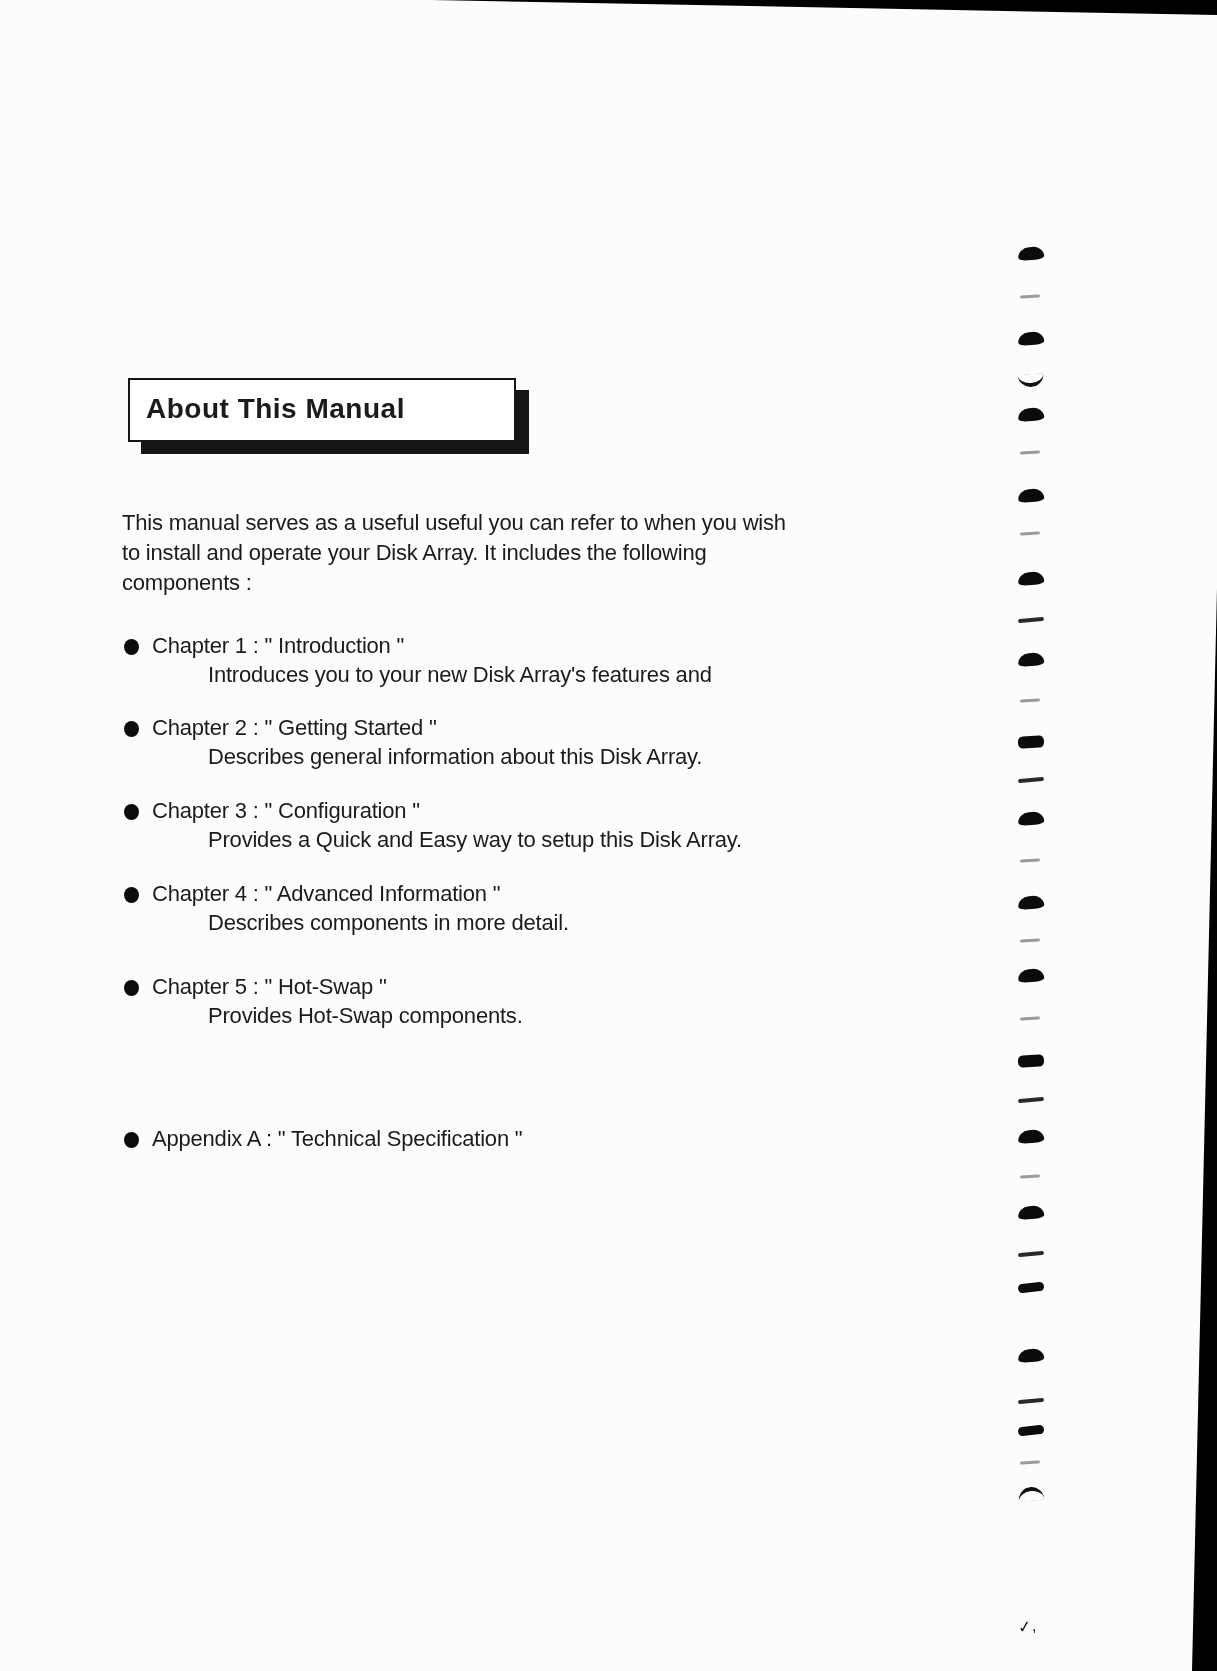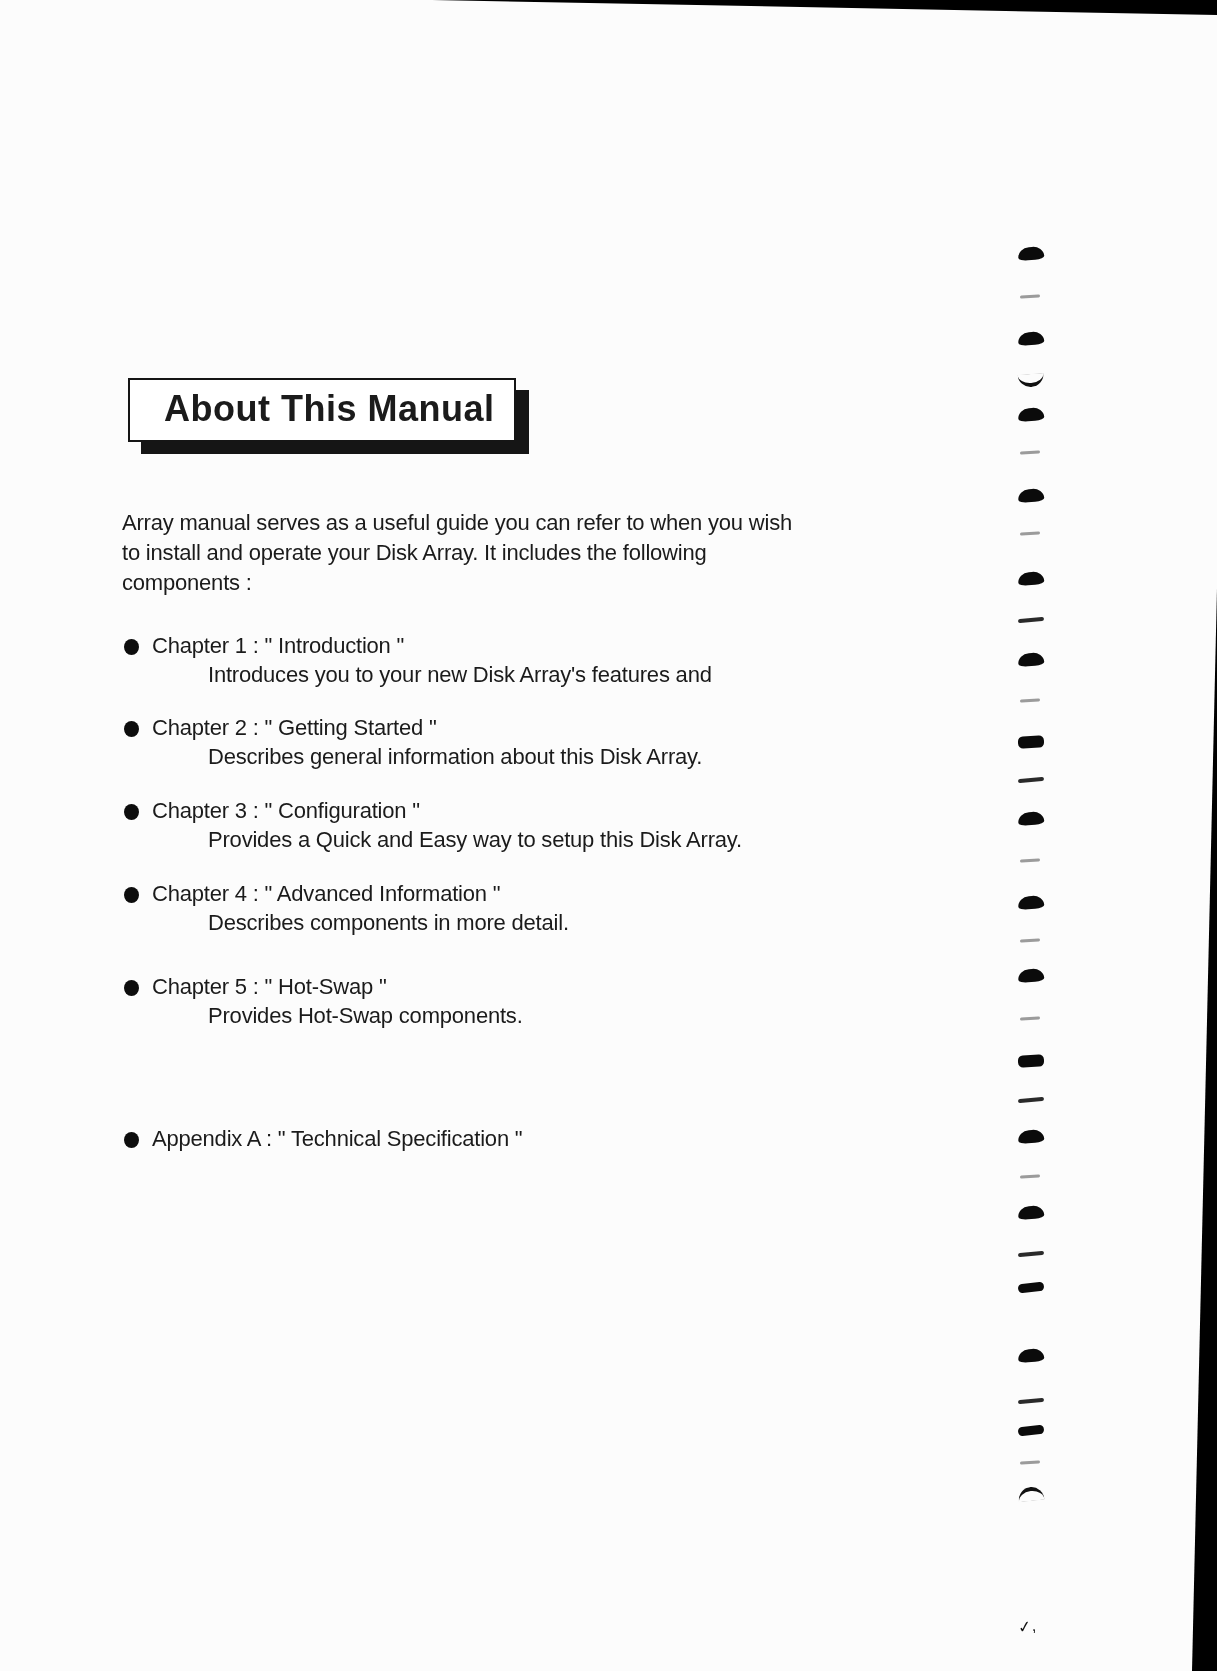--- a/index.html
+++ b/index.html
@@ -23,22 +23,22 @@
     clip-path:polygon(100% 0,100% 100%,0 100%);
   }
   
   .title-box{
     position:absolute;left:128px;top:378px;
     width:388px;height:64px;box-sizing:border-box;
     background:#fff;border:2px solid #151515;
     box-shadow:13px 12px 0 0 var(--shadow,#151515);
   }
   .title-box span{
-    display:block;padding-left:34px;line-height:58px;
-    font-size:36px;font-weight:700;letter-spacing:.5px;
+    display:block;padding-left:16px;line-height:58px;
+    font-size:28px;font-weight:700;letter-spacing:.5px;
     white-space:nowrap;
   }
   
   .content{
     position:absolute;left:122px;top:508px;width:780px;
     font-size:22px;letter-spacing:-.2px;white-space:nowrap;
   }
   .iline{line-height:30px;}
   .item .row{display:flex;align-items:center;line-height:28px;}
   .dot{
@@ -103,21 +103,21 @@
       <div class="mark check" style="top: 1619px;">✓,</div>
     </div>
 
   <div class="title-box">
     <span>About This Manual</span>
   </div>
 
   <div class="content">
 
     <div class="intro">
-      <div class="iline">Array manual serves as a useful guide you can refer to when you wish</div>
+      <div class="iline">This manual serves as a useful useful you can refer to when you wish</div>
       <div class="iline">to install and operate your Disk Array. It includes the following</div>
       <div class="iline">components :</div>
     </div>
 
     <div class="item m1">
       <div class="row">
         <span class="dot"></span>
         <span class="label">Chapter 1 : " Introduction "</span>
       </div>
       <div class="desc">Introduces you to your new Disk Array's features and</div>

